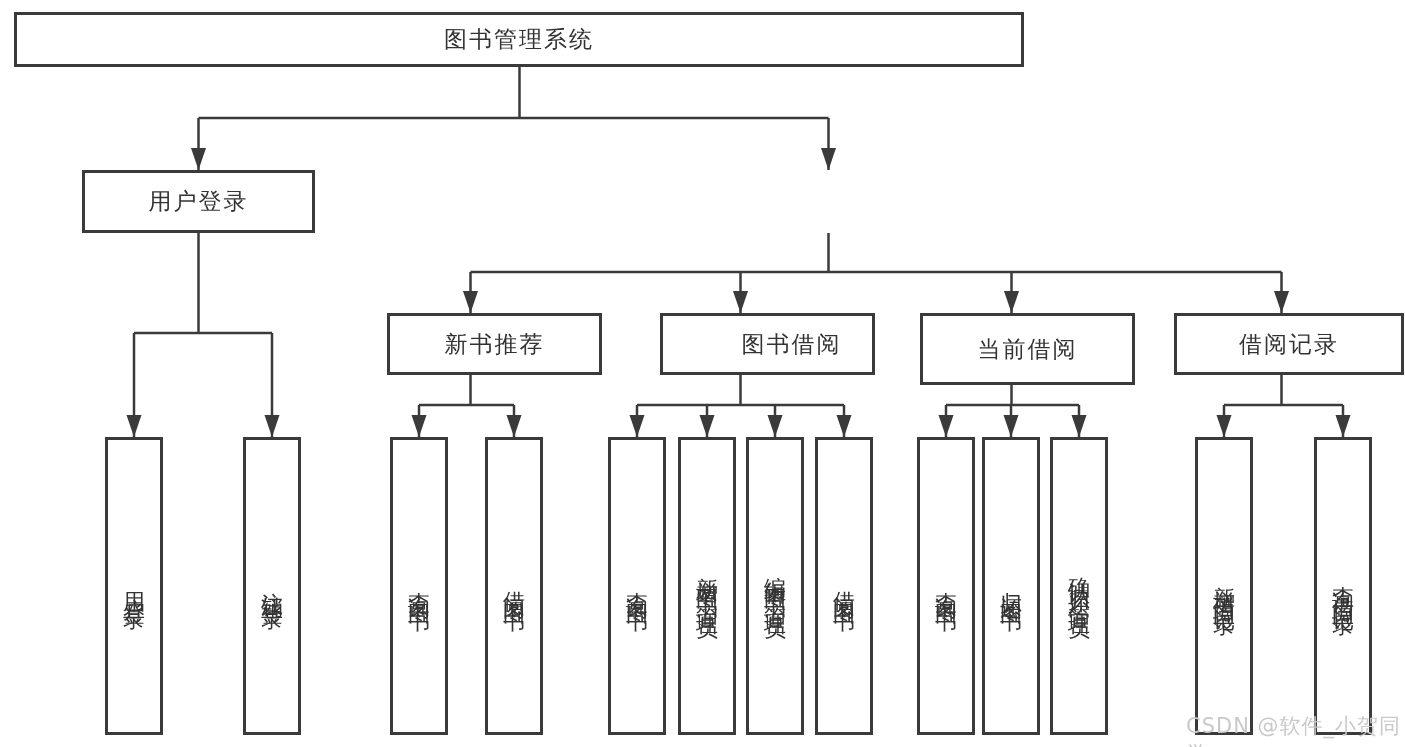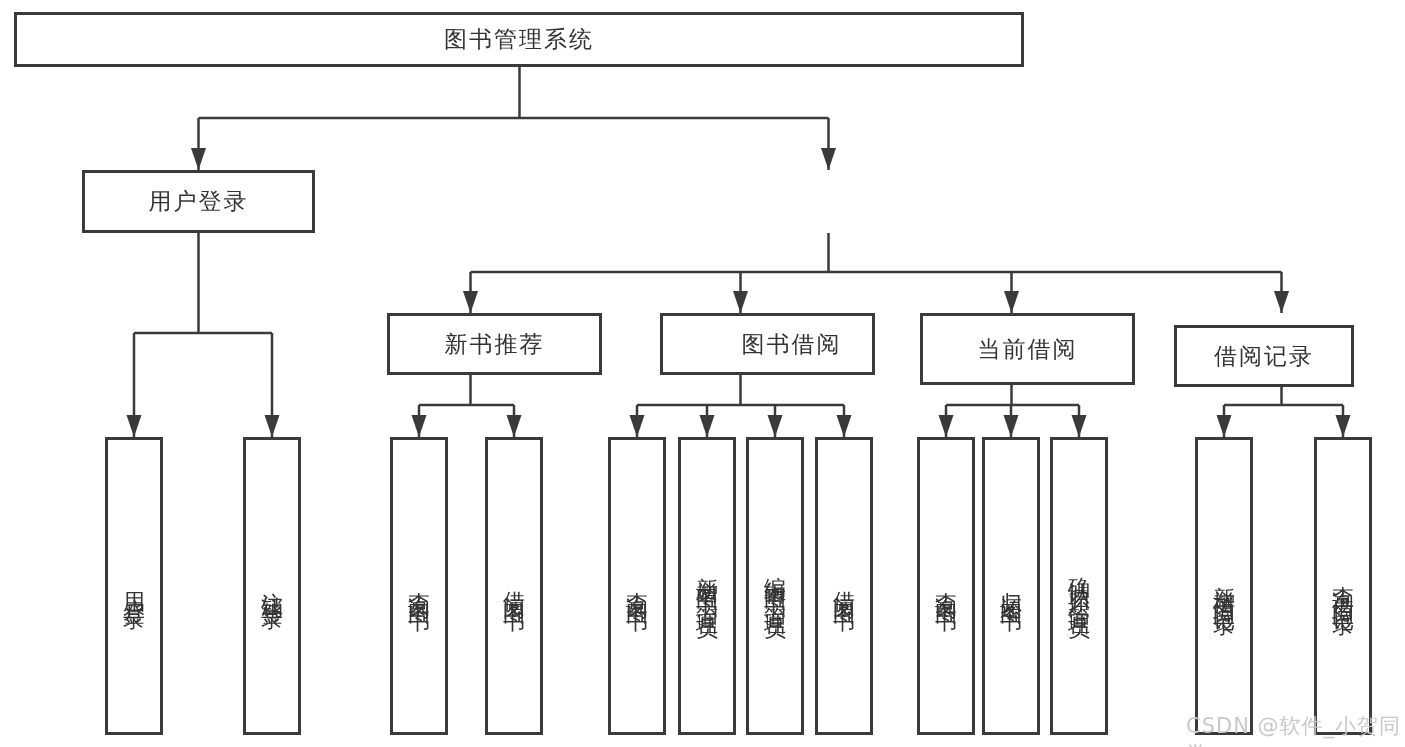--- a/index.html
+++ b/index.html
@@ -105,21 +105,21 @@
 
   <div class="hbox" style="left:363px;top:313px;width:215px;height:62px;margin-left:24px;">
     <span>新书推荐</span>
   </div>
   <div class="hbox" style="left:660px;top:313px;width:215px;height:62px;padding-left:48px;">
     <span>图书借阅</span>
   </div>
   <div class="hbox" style="left:904px;top:313px;width:215px;height:72px;margin-left:16px;">
     <span>当前借阅</span>
   </div>
-  <div class="hbox" style="left:1174px;top:325px;width:180px;height:62px;">
+  <div class="hbox" style="left:1174px;top:313px;width:230px;height:62px;">
     <span>借阅记录</span>
   </div>
 
   <div class="leaf" style="left:105px;">
     <span class="vtext">用户登录</span>
   </div>
   <div class="leaf" style="left:243px;">
     <span class="vtext">注销登录</span>
   </div>
 

